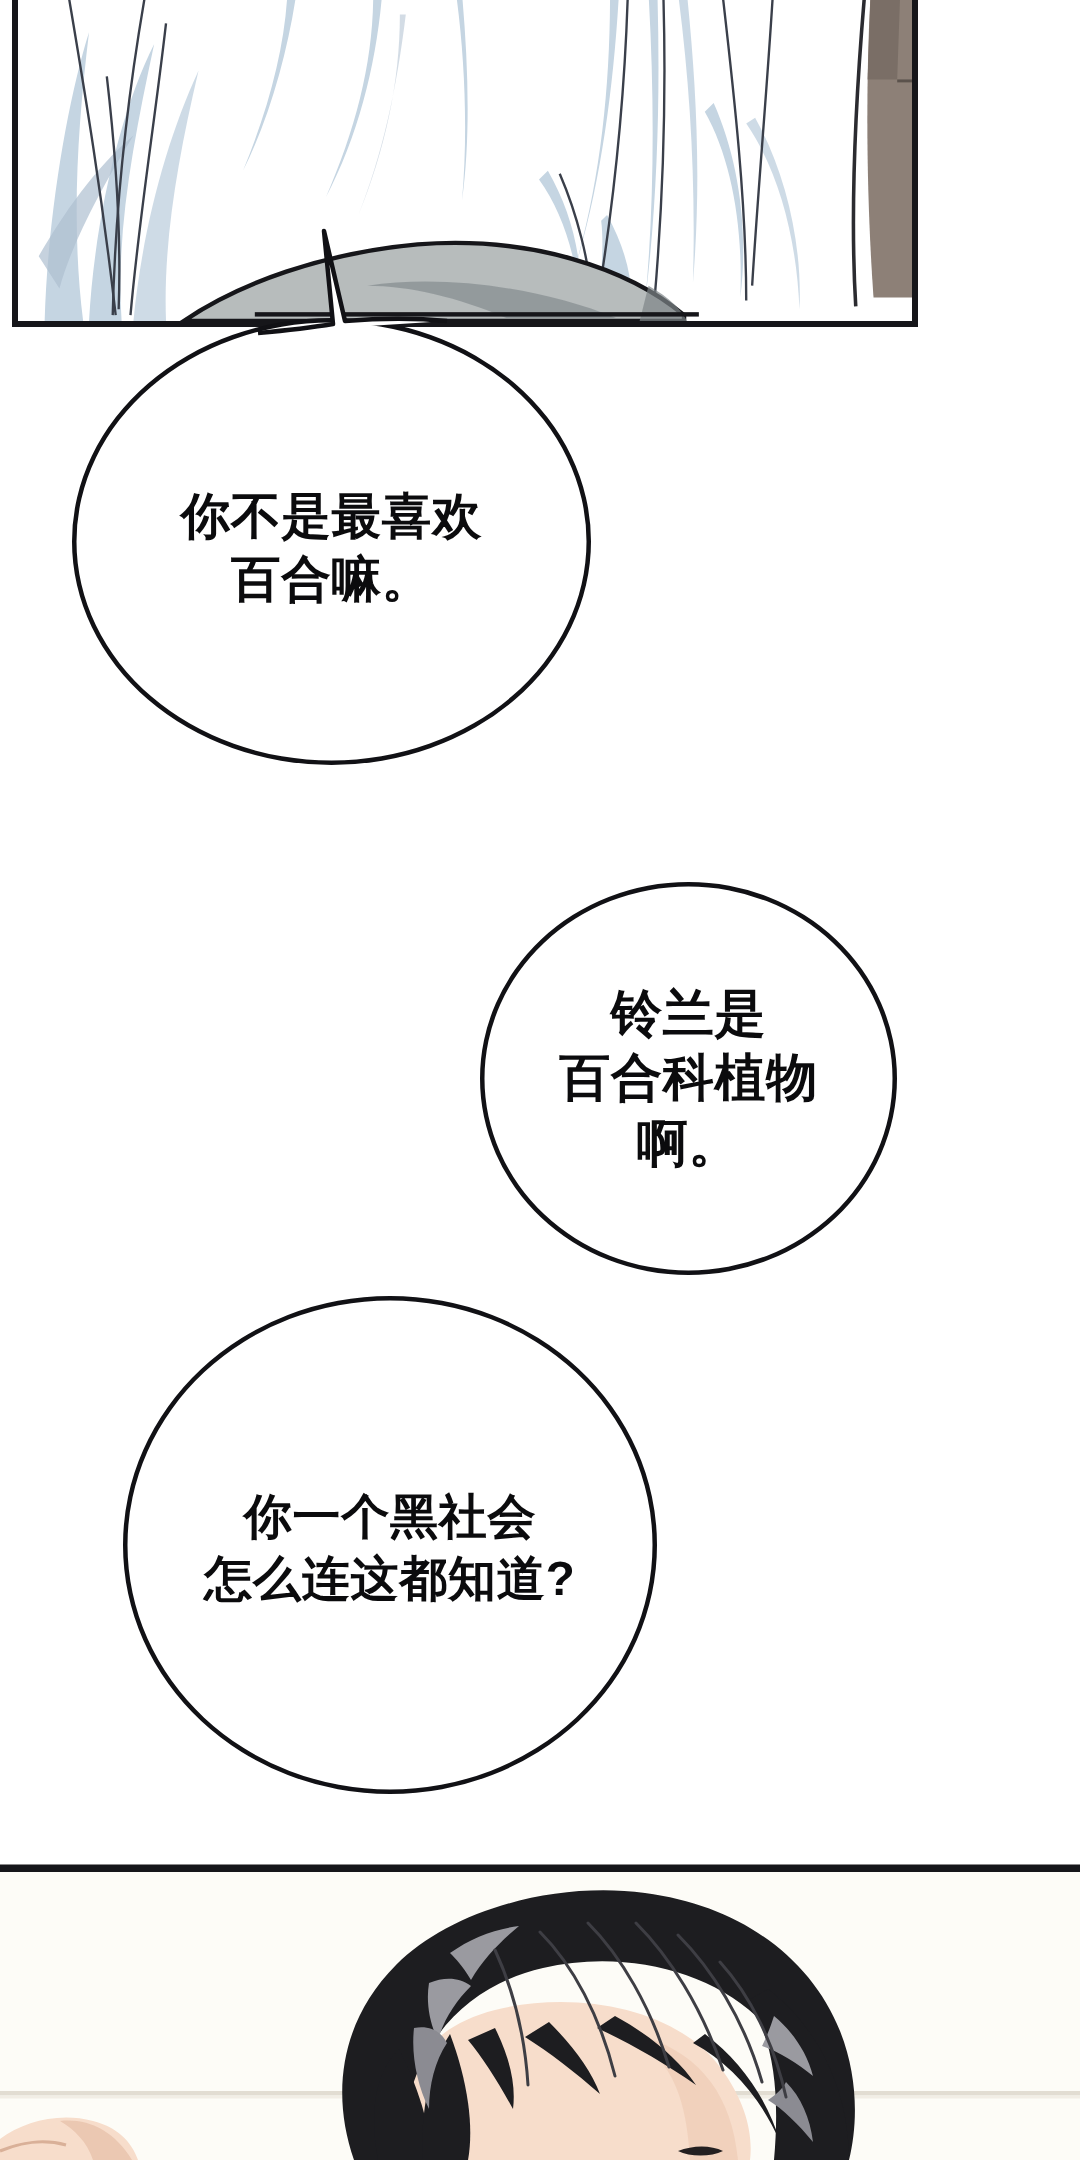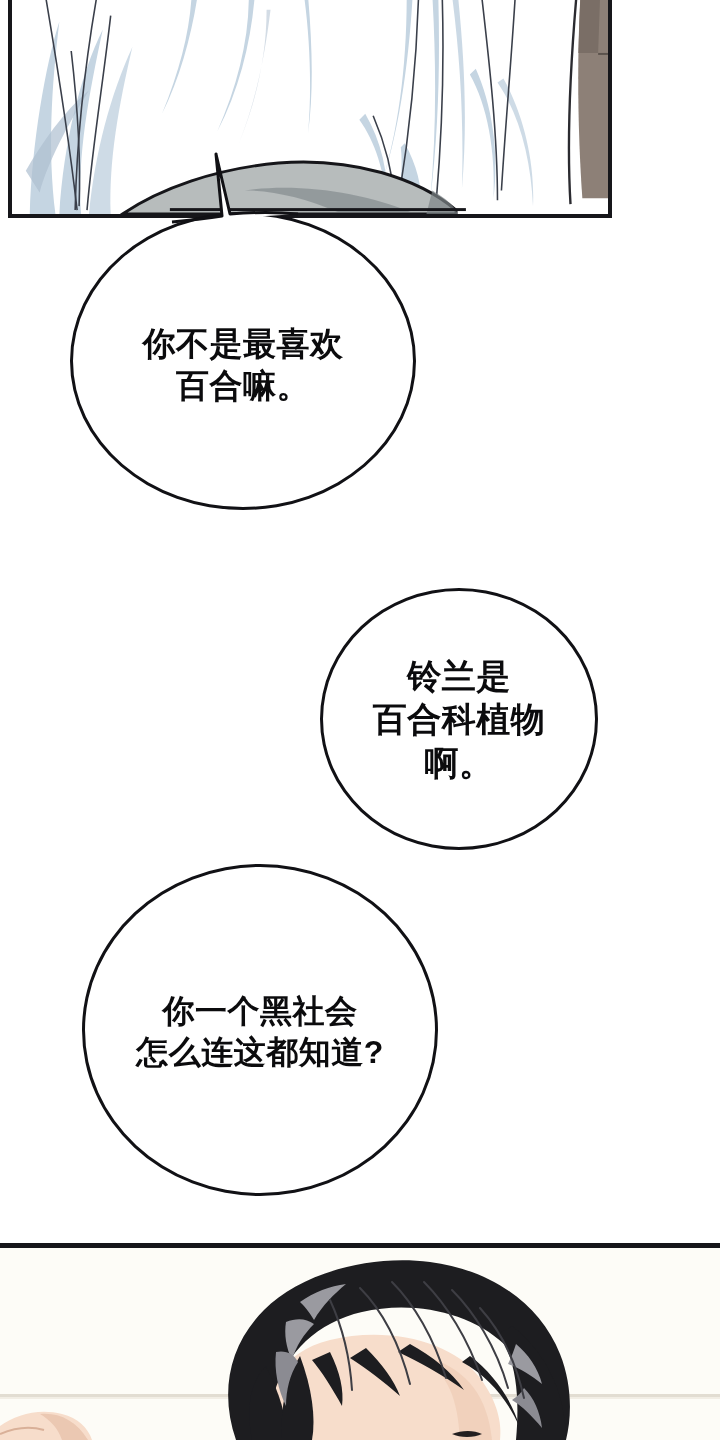--- a/index.html
+++ b/index.html
@@ -74,21 +74,21 @@
   .bubble-text {
     color: #0b0b0d;
     font-weight: 700;
     line-height: 1.28;
     letter-spacing: 0.5px;
     white-space: pre-line;
     user-select: none;
   }
 
   #bubble-1 {
-    left: 70px;
+    left: 48px;
     top: 212px;
     width: 346px;
     height: 298px;
   }
   #bubble-1 .bubble-text {
     font-size: 33px;
     margin-top: 8px;
   }
 
   #bubble-2 {

